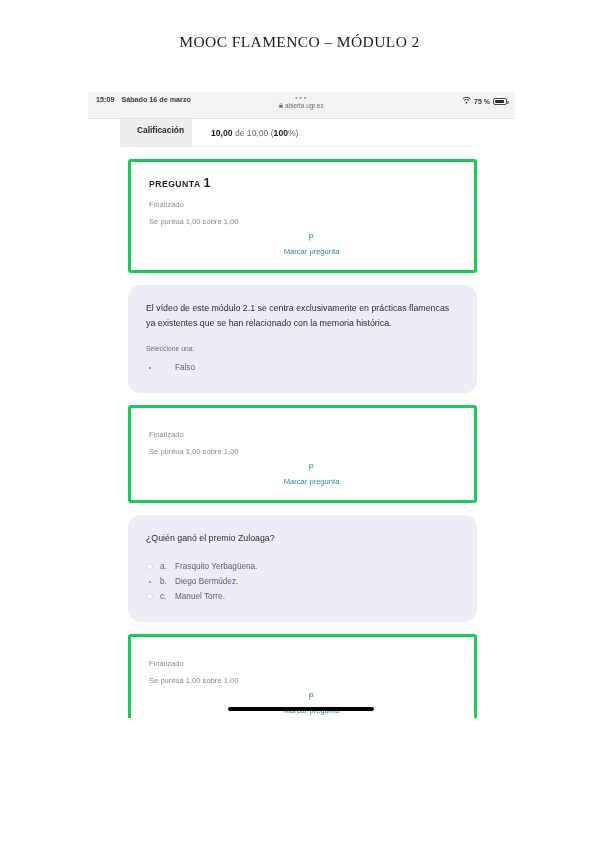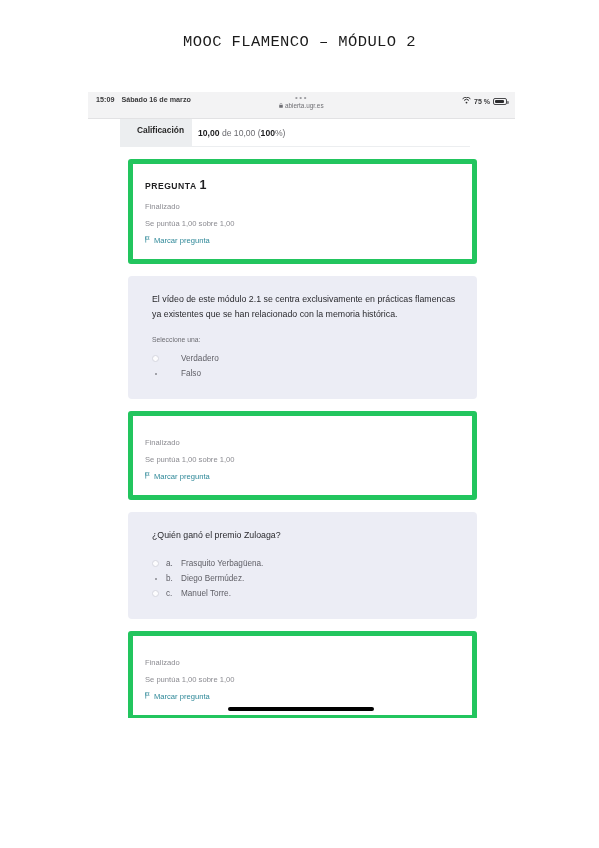--- a/index.html
+++ b/index.html
@@ -15,21 +15,21 @@
     overflow: hidden;
   }
 
   
   #doc-title {
     position: absolute;
     top: 33px;
     left: 0;
     width: 599px;
     text-align: center;
-    font-family: Liberation Mono, monospace;
+    font-family: Liberation Serif, serif;
     font-size: 15.5px;
     letter-spacing: 0.4px;
     color: #1b1b1b;
     white-space: nowrap;
   }
 
   
   #screenshot {
     position: absolute;
     left: 88px;
@@ -143,33 +143,33 @@
     padding: 6px 8px 8px 0;
     text-align: right;
     font-size: 8.4px;
     font-weight: bold;
     color: #262626;
     box-sizing: border-box;
   }
   .grade-value {
     flex: 1;
     background: #ffffff;
-    padding: 9px 0 8px 6px;
+    padding: 9px 0 8px 19px;
     font-size: 8.6px;
     color: #6a6a6f;
   }
   .grade-value b { color: #1d1d1f; }
 
   
   .q-head {
     margin: 12px 38px 0 40px;
     background: #ffffff;
-    border: 5px solid #22c55e;
+    border: 3px solid #22c55e;
     border-radius: 3px;
-    padding: 14px 0 14px 12px;
+    padding: 14px 0 14px 18px;
   }
   .q-title {
     font-size: 8.6px;
     font-weight: bold;
     letter-spacing: 0.5px;
     color: #1f1f21;
     margin-bottom: 10px;
   }
   .q-title .num {
     font-size: 12.5px;
@@ -181,29 +181,30 @@
     color: #8b8b91;
     margin-bottom: 8px;
     margin-top: 8px;
   }
   .q-flag {
     font-size: 7.6px;
     color: #2e8898;
     display: flex;
     align-items: center;
     gap: 4px;
+    flex-direction: column;
   }
   .flag-icon { display: inline-block; }
 
   
   .q-body {
     margin: 12px 38px 11px 40px;
     background: #ecedf5;
-    border-radius: 4px;
-    padding: 16px 18px 18px 24px;
+    border-radius: 13px;
+    padding: 16px 18px 18px 18px;
   }
   .q-text {
     font-size: 8.8px;
     line-height: 15px;
     color: #2a2a2e;
   }
   .q-prompt {
     font-size: 6.8px;
     color: #6d6d73;
     margin-top: 14px;
@@ -311,25 +312,20 @@
           </svg>
         </span>
         <span>Marcar pregunta</span>
       </div>
     </div>
 
     <div class="q-body">
       <div class="q-text">El vídeo de este módulo 2.1 se centra exclusivamente en prácticas flamencas ya existentes que se han relacionado con la memoria histórica.</div>
       <div class="q-prompt">Seleccione una:</div>
       <div class="opt">
-        <span class="radio"></span>
-        <span class="letter"></span>
-        <span>Verdadero</span>
-      </div>
-      <div class="opt">
         <span class="radio sel"></span>
         <span class="letter"></span>
         <span>Falso</span>
       </div>
     </div>
 
     <div class="q-head">
       <div class="q-meta">Finalizado</div>
       <div class="q-meta">Se puntúa 1,00 sobre 1,00</div>
       <div class="q-flag">

